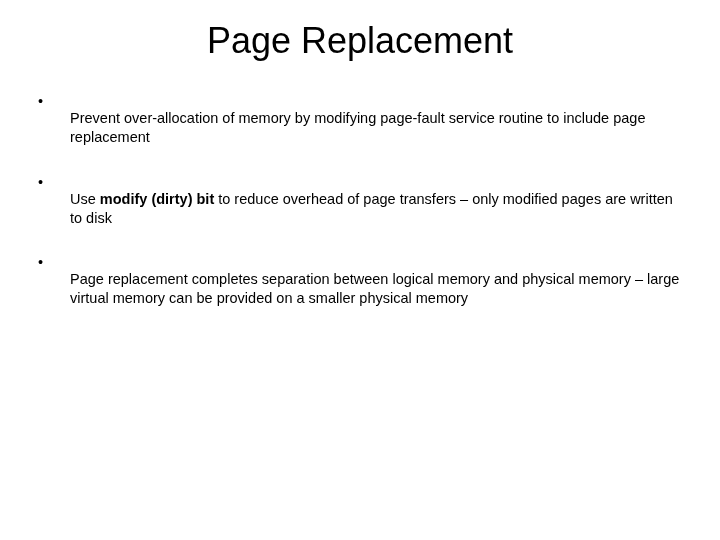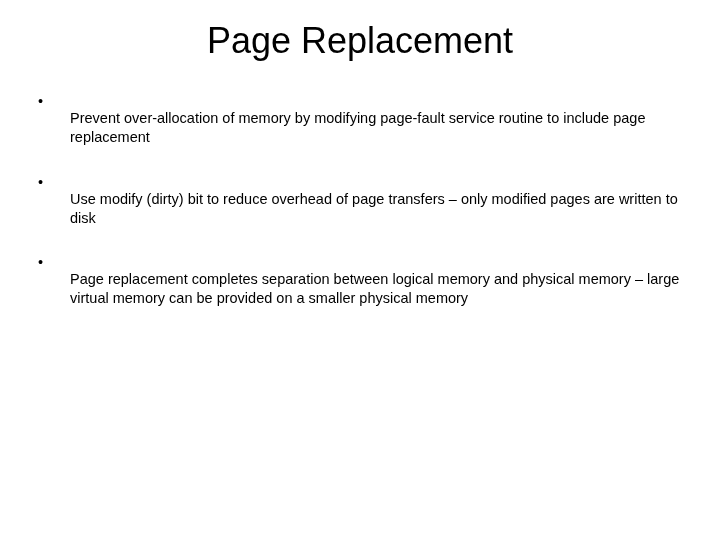--- a/index.html
+++ b/index.html
@@ -38,21 +38,21 @@
     width: 32px;
     flex: 0 0 32px;
     text-align: left;
     padding-left: 2px;
   }
   .bullet-text {
     flex: 1;
     margin-top: 17px;
   }
   .bullet-text b {
-    font-weight: normal;
+    font-weight: bold;
   }
 </style>
 </head>
 <body>
 
 <div class="slide">
   <div class="title">Page Replacement</div>
   <div class="body">
 
     <div class="bullet-row">

